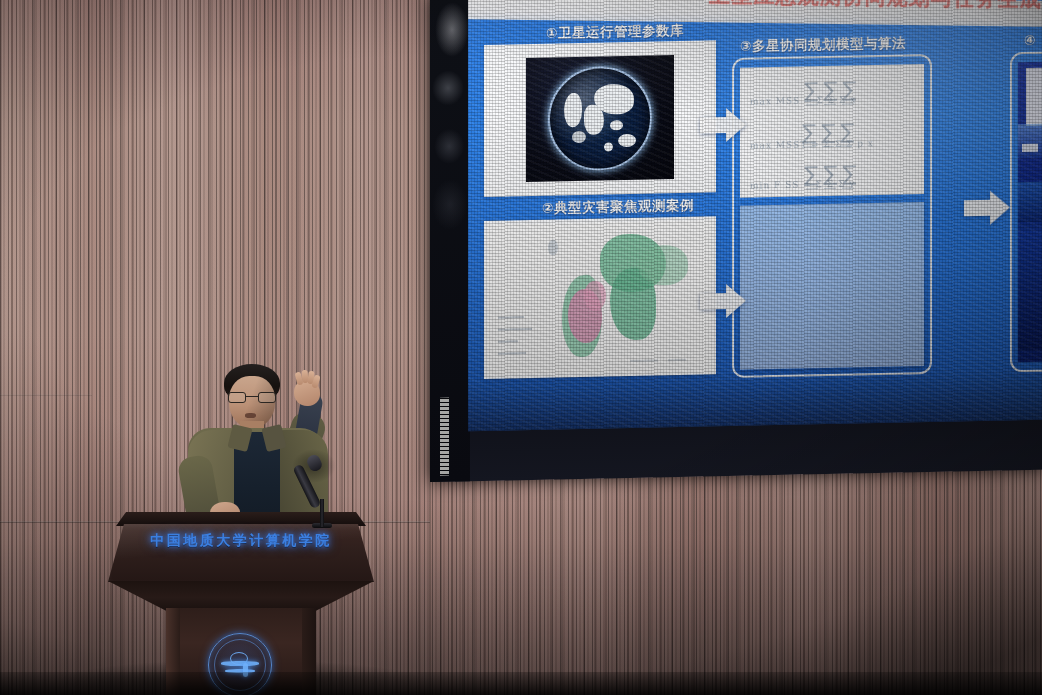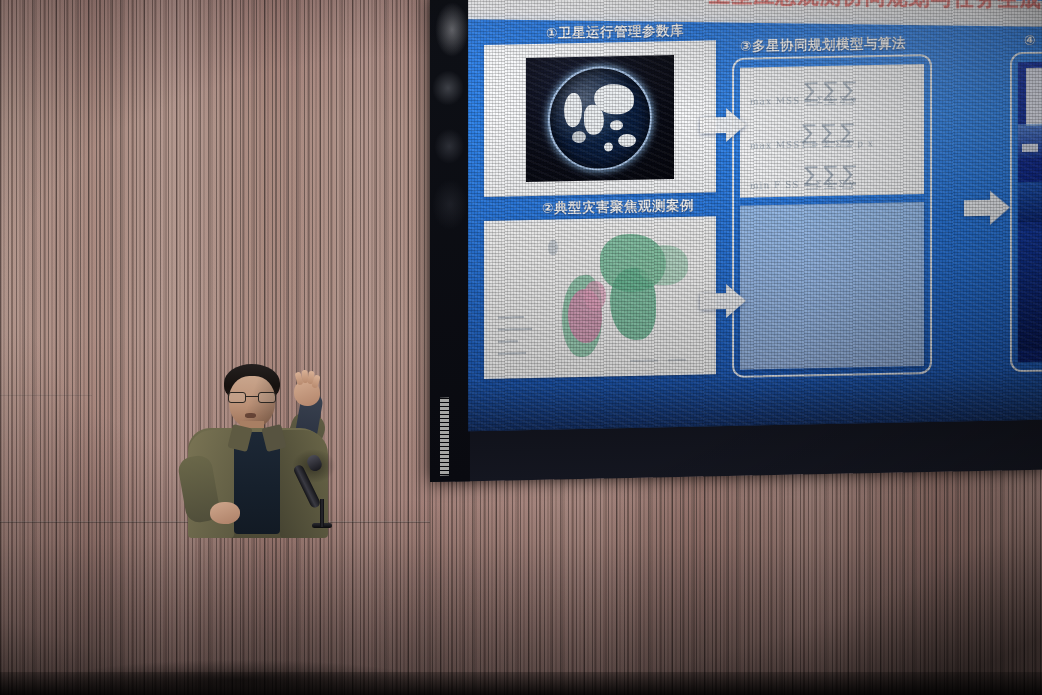--- a/index.html
+++ b/index.html
@@ -507,17 +507,39 @@
   </div>
 
   <div id="mic">
     <div id="mic-shadow"></div>
     <div id="mic-base"></div>
     <div id="mic-stem"></div>
     <div id="mic-boom"></div>
     <div id="mic-head"></div>
   </div>
 
+  <div id="podium">
+    <div id="podium-top"></div>
+    <div id="podium-face">
+      <div id="podium-face-sheen"></div>
+    </div>
+    <div id="podium-text">中国地质大学计算机学院</div>
+    <div id="podium-bevel"></div>
+    <div id="podium-column"></div>
+    <div id="podium-col-left"></div>
+    <div id="podium-col-right"></div>
+    <div id="emblem">
+      <div id="emblem-ring"></div>
+      <div id="emblem-ring2"></div>
+      <div id="emblem-glyph">
+        <div class="em-sw" style="left:2px; top:10px; width:38px; height:5px; border-radius:40%;"></div>
+        <div class="em-sw" style="left:6px; top:18px; width:30px; height:4px; border-radius:40%;"></div>
+        <div class="em-sw" style="left:11px; top:1px; width:18px; height:13px; border-radius:50%;
+             background:transparent; border:1.6px solid rgba(110,175,250,.9); box-shadow:none;"></div>
+        <div class="em-sw" style="left:24px; top:12px; width:5px; height:14px; border-radius:3px;"></div>
+      </div>
+    </div>
+  </div>
 
   <div id="floor-shadow"></div>
   <div id="bottom-dark"></div>
   <div id="wall-vignette"></div>
 </div>
 
 </body></html>

